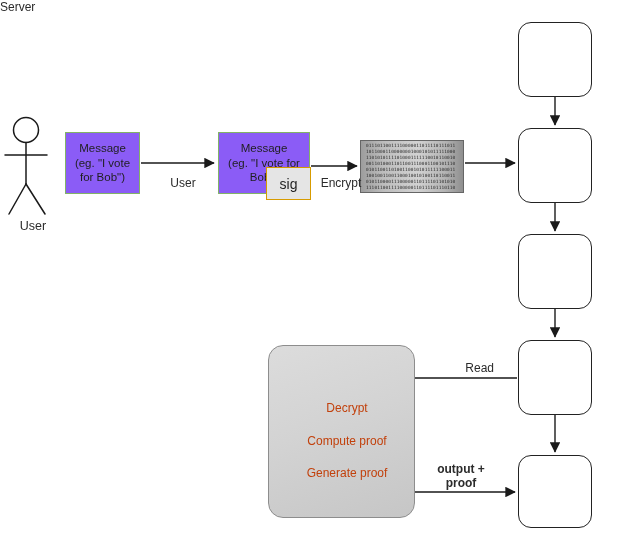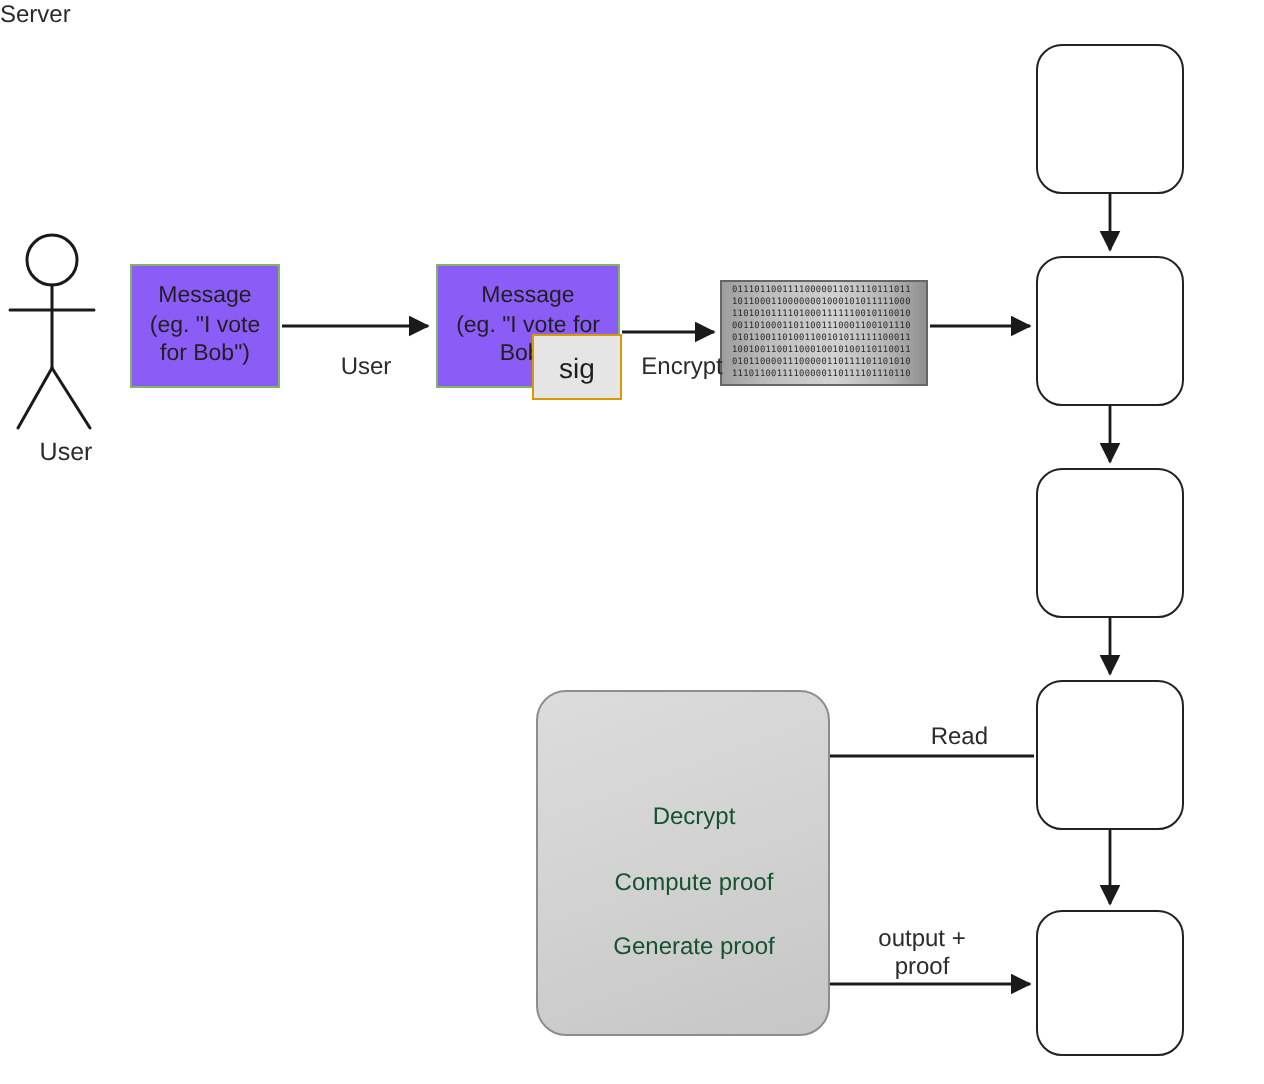--- a/index.html
+++ b/index.html
@@ -66,32 +66,32 @@
   }
 
   
   #server-panel{
     left:268px;top:345px;width:147px;height:173px;
     background:linear-gradient(160deg,#dcdcdc 0%,#d3d3d3 45%,#c6c6c6 100%);
     border:1px solid #8d8d8d;border-radius:15px;
   }
   #server-title{left:284px;top:354px;width:70px;text-align:left;font-size:12px;color:#2b2b2b;}
   .server-step{
-    position:absolute;text-align:center;font-size:12px;color:#14532d;
+    position:absolute;text-align:center;font-size:12px;color:#c2410c;
   }
   #step-decrypt{left:288px;top:401px;width:118px;}
   #step-compute{left:288px;top:434px;width:118px;}
   #step-proof{left:288px;top:466px;width:118px;}
 
   
   #lbl-sign{left:152px;top:176px;width:62px;}
   #lbl-encrypt{left:310px;top:176px;width:62px;}
   #lbl-publish{left:464px;top:168px;width:60px;}
   #lbl-read{left:432px;top:361px;width:62px;text-align:right;}
-  #lbl-outproof{left:424px;top:462px;width:74px;}
+  #lbl-outproof{left:424px;top:462px;width:74px;font-weight:bold;}
 </style>
 </head>
 <body>
 
 <div id="canvas">
 
   <svg class="layer" viewBox="0 0 632 542" xmlns="http://www.w3.org/2000/svg">
     <defs>
       <marker id="arrow" viewBox="0 0 10 10" refX="9.2" refY="5" markerWidth="7.5" markerHeight="7.5" orient="auto-start-reverse">
         <path d="M 0 0 L 10 5 L 0 10 z" fill="#1a1a1a"></path>

